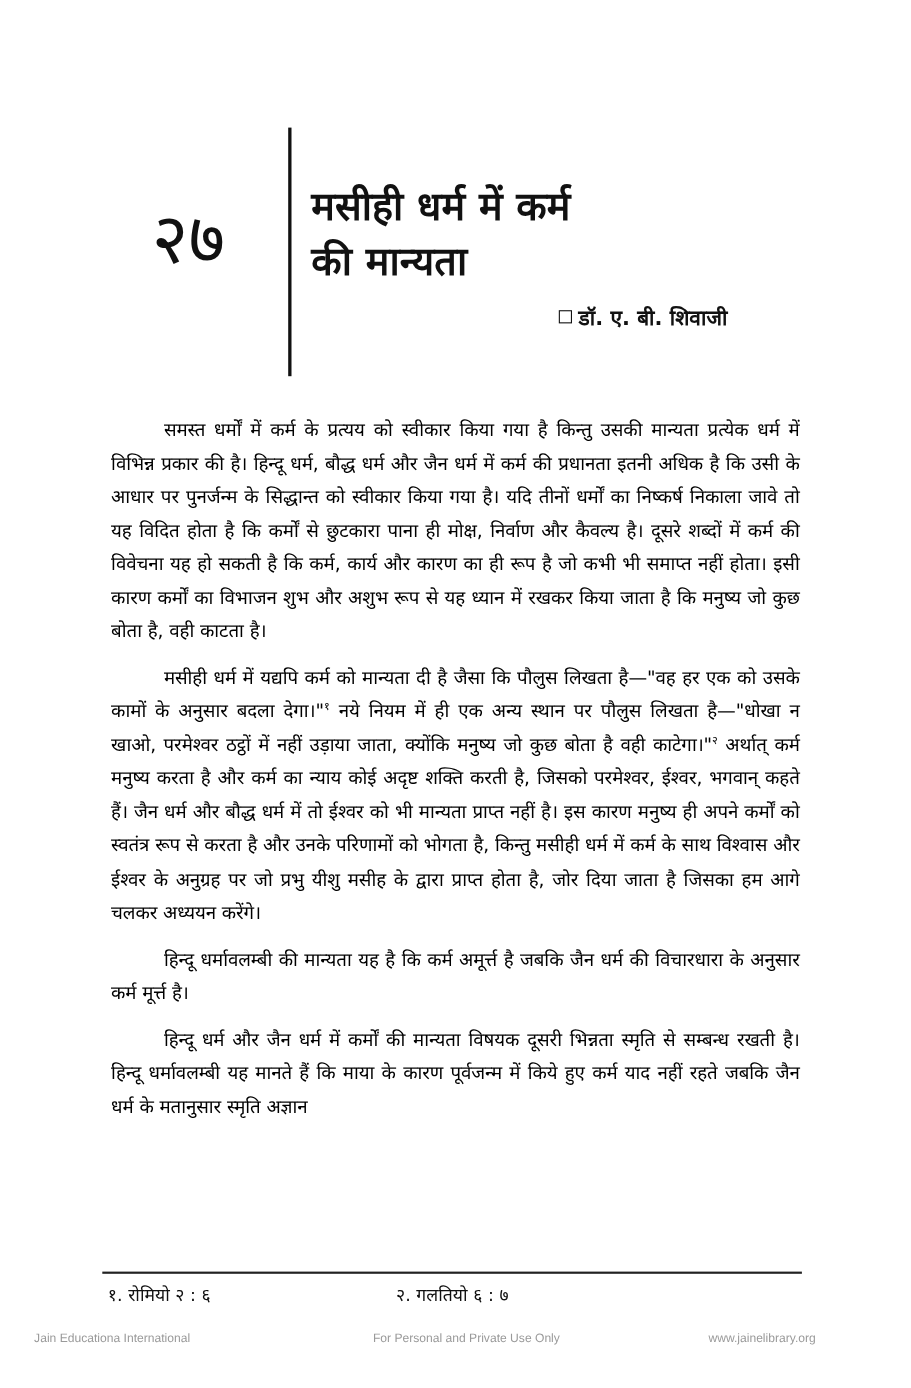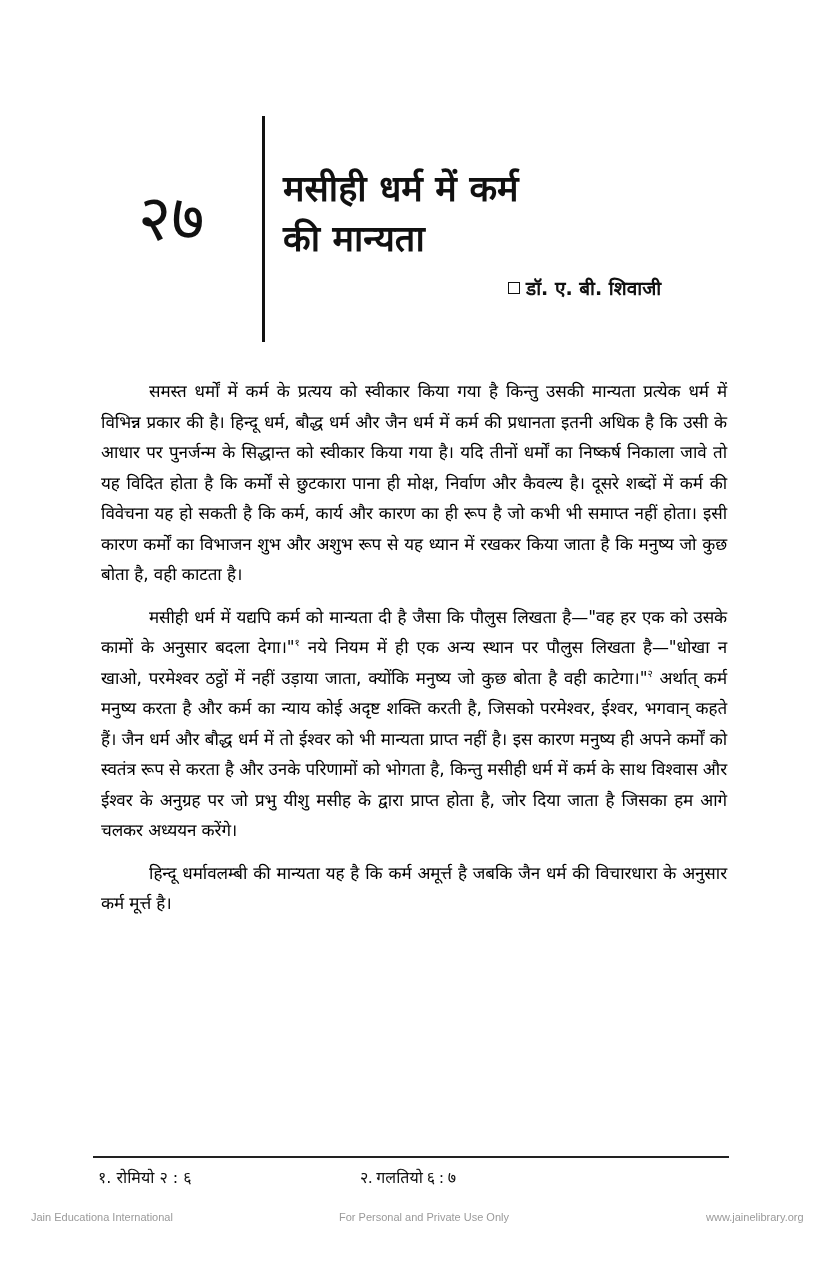--- a/index.html
+++ b/index.html
@@ -116,33 +116,33 @@
       width: 620px;
       font-size: 16px;
       color: #111;
     }
     .footnotes span {
       position: absolute;
       top: 0;
       white-space: nowrap;
     }
     .fn1 { left: 0; }
-    .fn2 { left: 262px; font-family: Liberation Serif, serif; }
+    .fn2 { left: 262px; }
     
     .watermark {
       position: absolute;
       top: 1211px;
       font-family: "Liberation Sans", sans-serif;
       font-size: 11px;
       color: #9a9a9a;
       white-space: nowrap;
     }
     .wm-left { left: 31px; }
     .wm-center { left: 339px; }
-    .wm-right { left: 706px; }
+    .wm-right { left: 644px; }
   </style>
 </head>
 <body>
 
 <div class="page">
 
   <div class="chapter-number">२७</div>
   <div class="header-rule"></div>
 
   <div class="title-block">
@@ -155,20 +155,21 @@
     <span>डॉ. ए. बी. शिवाजी</span>
   </div>
 
   <div class="body">
     <p class="para">समस्त धर्मों में कर्म के प्रत्यय को स्वीकार किया गया है किन्तु उसकी मान्यता प्रत्येक धर्म में विभिन्न प्रकार की है। हिन्दू धर्म, बौद्ध धर्म और जैन धर्म में कर्म की प्रधानता इतनी अधिक है कि उसी के आधार पर पुनर्जन्म के सिद्धान्त को स्वीकार किया गया है। यदि तीनों धर्मों का निष्कर्ष निकाला जावे तो यह विदित होता है कि कर्मों से छुटकारा पाना ही मोक्ष, निर्वाण और कैवल्य है। दूसरे शब्दों में कर्म की विवेचना यह हो सकती है कि कर्म, कार्य और कारण का ही रूप है जो कभी भी समाप्त नहीं होता। इसी कारण कर्मों का विभाजन शुभ और अशुभ रूप से यह ध्यान में रखकर किया जाता है कि मनुष्य जो कुछ बोता है, वही काटता है।</p>
 
     <p class="para"><span>मसीही धर्म में यद्यपि कर्म को मान्यता दी है जैसा कि पौलुस लिखता है—"वह हर एक को उसके कामों के अनुसार बदला देगा।"</span><sup>१</sup><span> नये नियम में ही एक अन्य स्थान पर पौलुस लिखता है—"धोखा न खाओ, परमेश्वर ठट्ठों में नहीं उड़ाया जाता, क्योंकि मनुष्य जो कुछ बोता है वही काटेगा।"</span><sup>२</sup><span> अर्थात् कर्म मनुष्य करता है और कर्म का न्याय कोई अदृष्ट शक्ति करती है, जिसको परमेश्वर, ईश्वर, भगवान् कहते हैं। जैन धर्म और बौद्ध धर्म में तो ईश्वर को भी मान्यता प्राप्त नहीं है। इस कारण मनुष्य ही अपने कर्मों को स्वतंत्र रूप से करता है और उनके परिणामों को भोगता है, किन्तु मसीही धर्म में कर्म के साथ विश्वास और ईश्वर के अनुग्रह पर जो प्रभु यीशु मसीह के द्वारा प्राप्त होता है, जोर दिया जाता है जिसका हम आगे चलकर अध्ययन करेंगे।</span></p>
 
 
     <p class="para">हिन्दू धर्मावलम्बी की मान्यता यह है कि कर्म अमूर्त्त है जबकि जैन धर्म की विचारधारा के अनुसार कर्म मूर्त्त है।</p>
+    <p class="para">हिन्दू धर्म और जैन धर्म में कर्मों की मान्यता विषयक दूसरी भिन्नता स्मृति से सम्बन्ध रखती है। हिन्दू धर्मावलम्बी यह मानते हैं कि माया के कारण पूर्वजन्म में किये हुए कर्म याद नहीं रहते जबकि जैन धर्म के मतानुसार स्मृति अज्ञान</p>
   </div>
 
   <div class="footnote-rule"></div>
   <div class="footnotes">
     <span class="fn1">१. रोमियो २ : ६</span>
     <span class="fn2">२. गलतियो ६ : ७</span>
   </div>
 
   <div class="watermark wm-left">Jain Educationa International</div>
   <div class="watermark wm-center">For Personal and Private Use Only</div>

